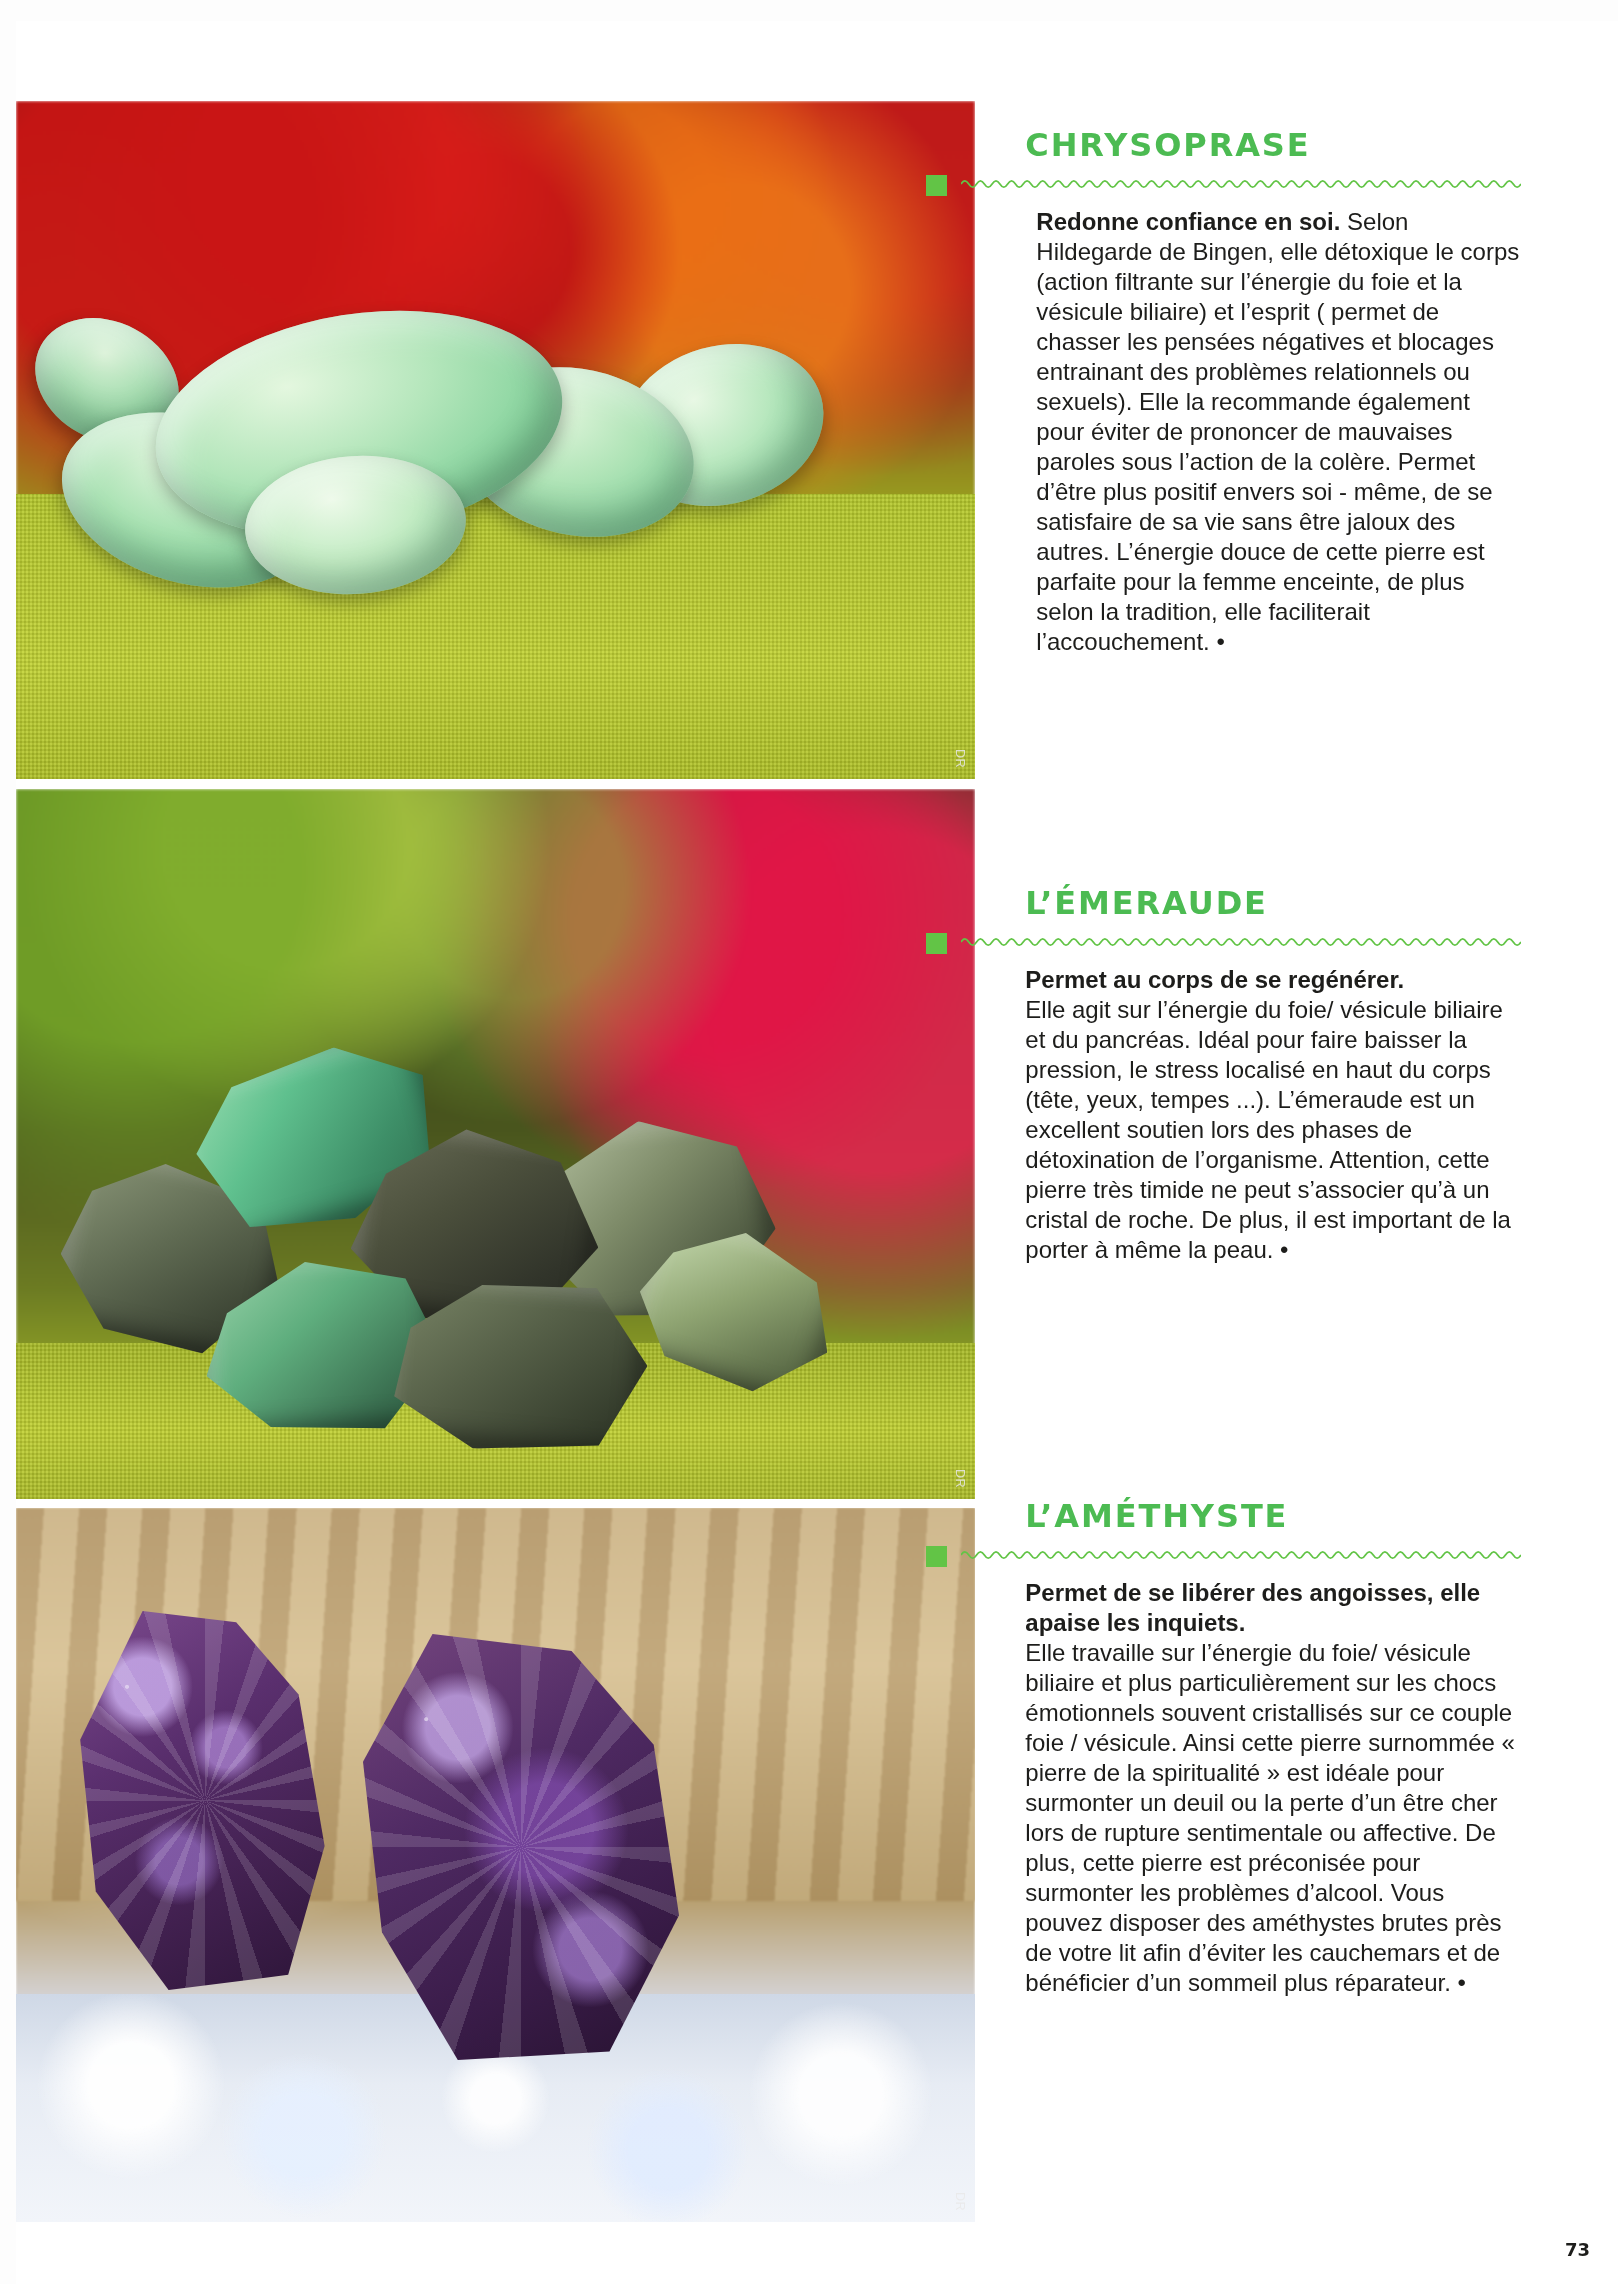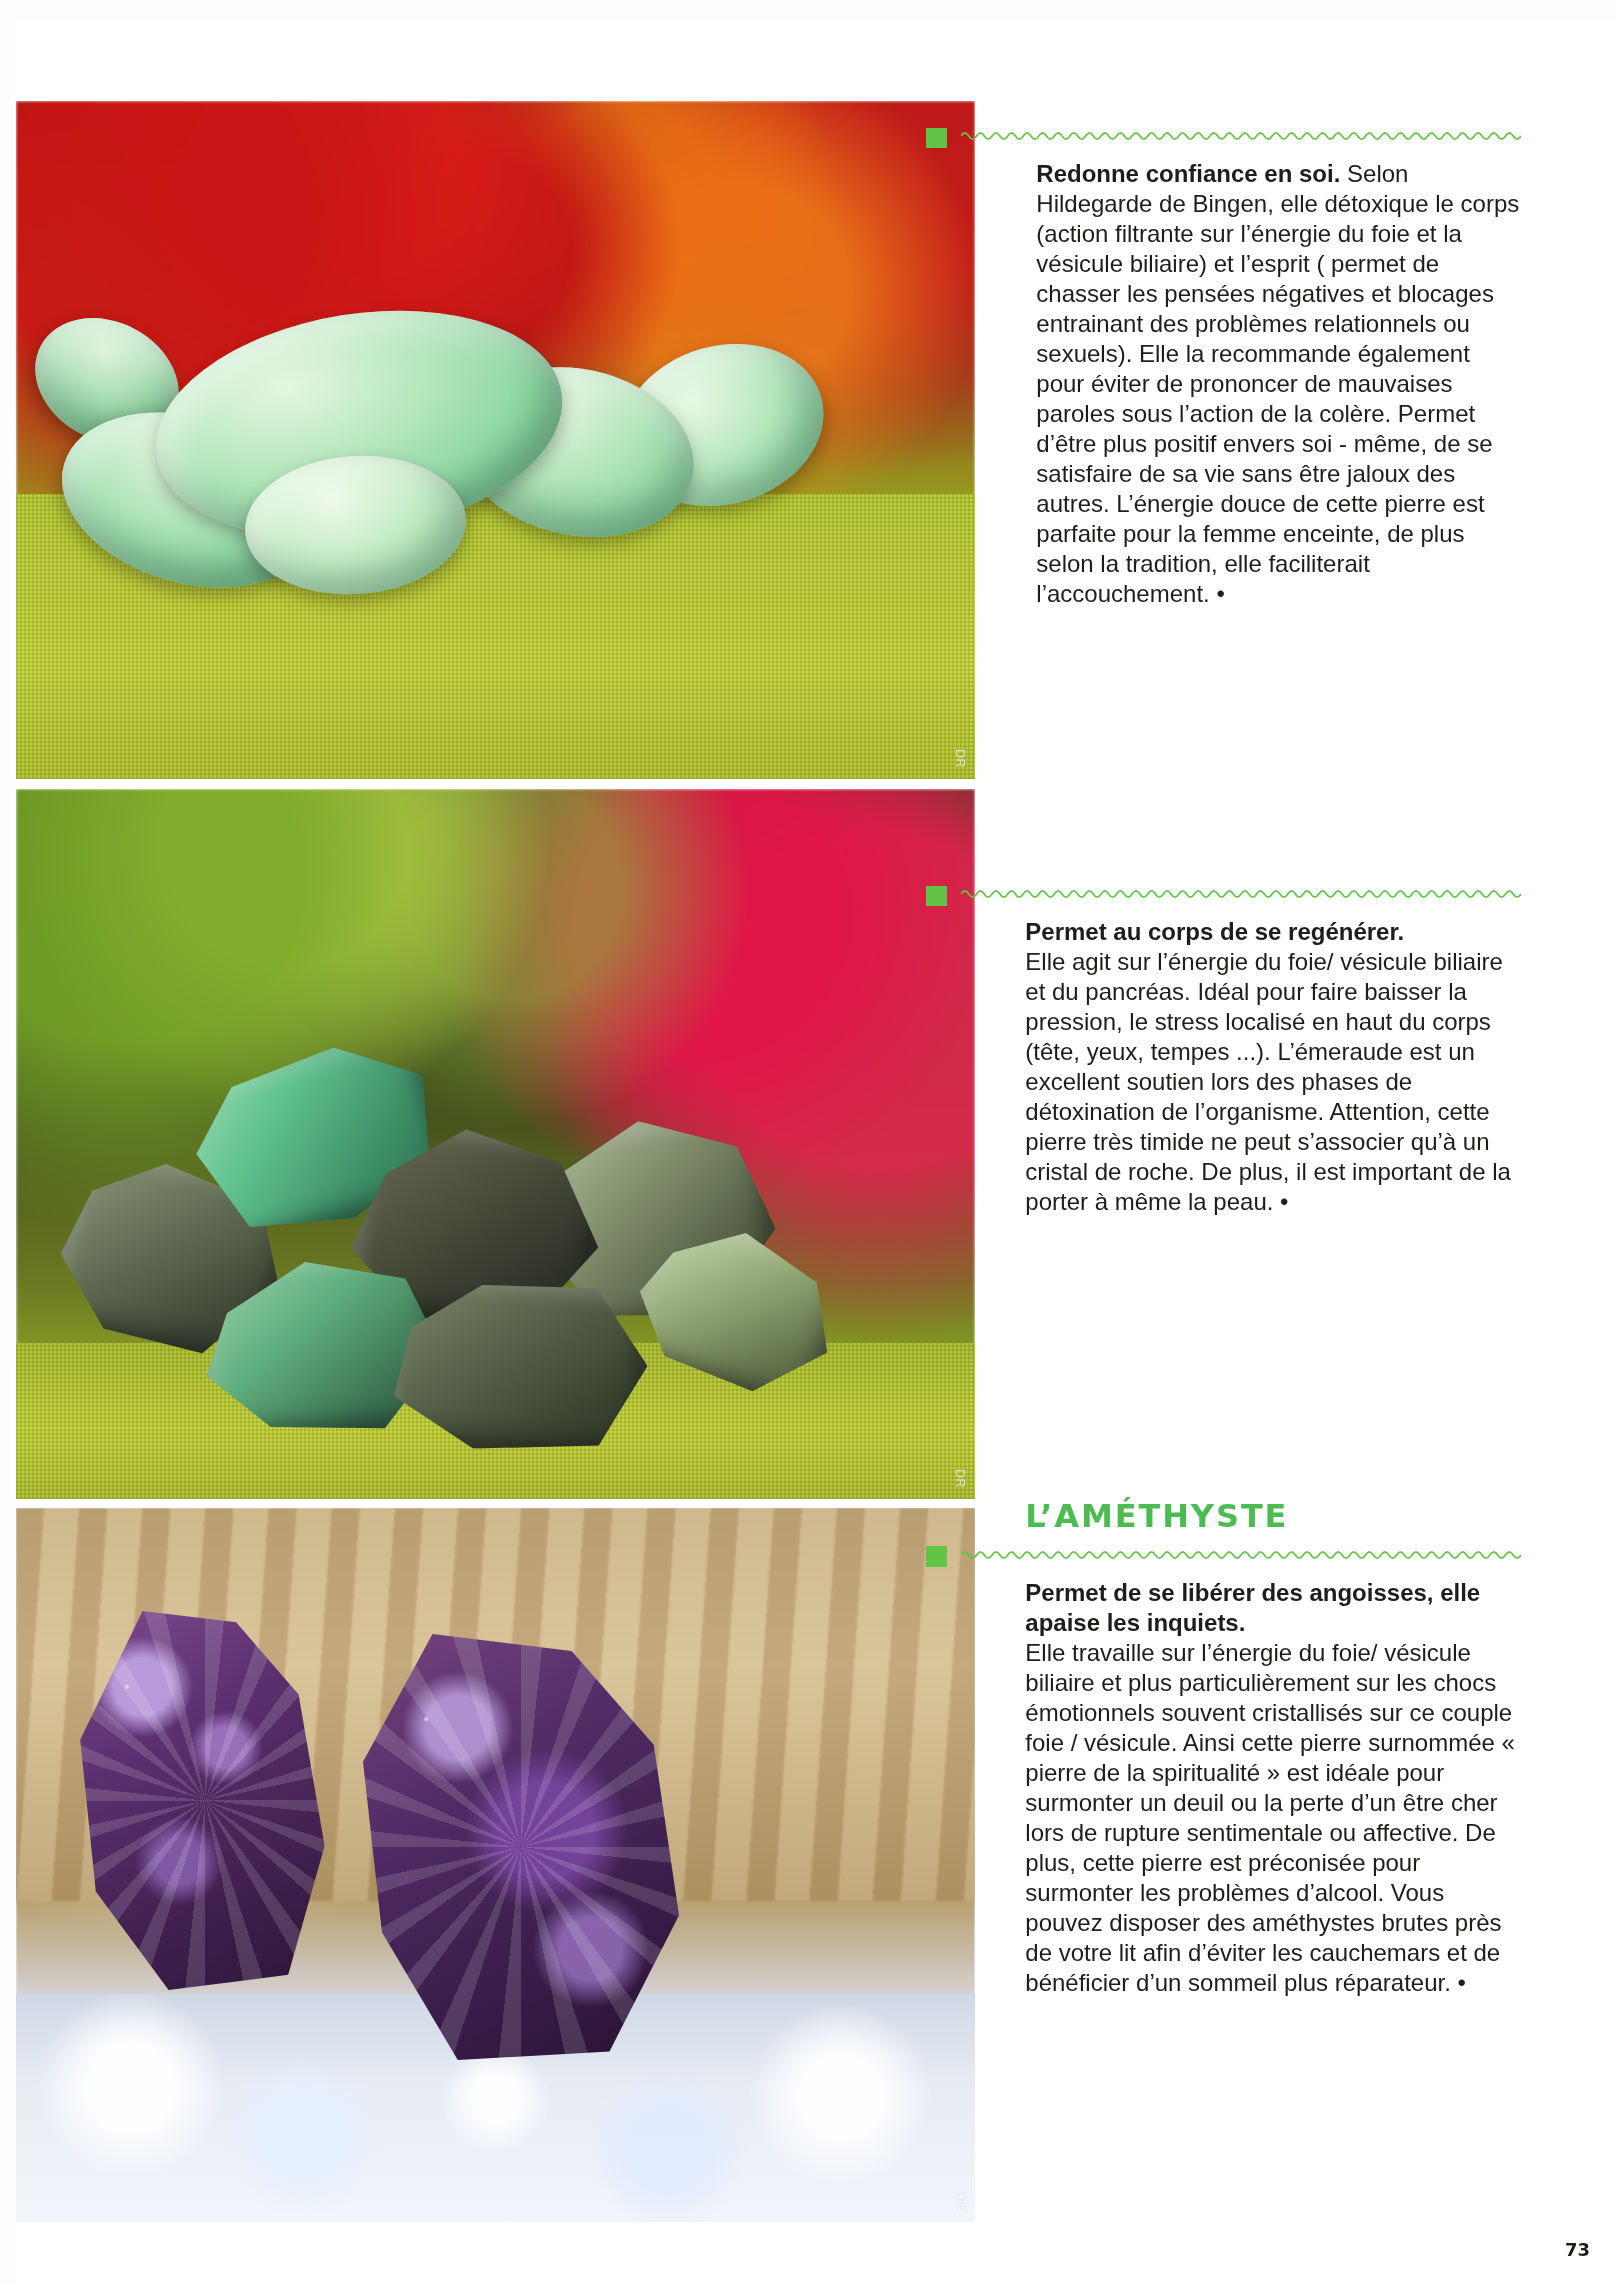--- a/index.html
+++ b/index.html
@@ -293,30 +293,32 @@
     <div class="p3-druse d1">
       <div class="crystal-speck"></div>
     </div>
     <div class="p3-druse d2">
       <div class="crystal-speck"></div>
     </div>
     <div class="photo-credit">DR</div>
   </div>
 
   <div class="col sec-1">
+    <h2 class="sec-title">CHRYSOPRASE</h2>
     <div class="rule-row">
       <div class="rule-square"></div>
       <svg class="wave" viewBox="0 0 720 18" preserveAspectRatio="none">
         <path d="M0 9 Q 5 1 10 9 T 20 9 T 30 9 T 40 9 T 50 9 T 60 9 T 70 9 T 80 9 T 90 9 T 100 9 T 110 9 T 120 9 T 130 9 T 140 9 T 150 9 T 160 9 T 170 9 T 180 9 T 190 9 T 200 9 T 210 9 T 220 9 T 230 9 T 240 9 T 250 9 T 260 9 T 270 9 T 280 9 T 290 9 T 300 9 T 310 9 T 320 9 T 330 9 T 340 9 T 350 9 T 360 9 T 370 9 T 380 9 T 390 9 T 400 9 T 410 9 T 420 9 T 430 9 T 440 9 T 450 9 T 460 9 T 470 9 T 480 9 T 490 9 T 500 9 T 510 9 T 520 9 T 530 9 T 540 9 T 550 9 T 560 9 T 570 9 T 580 9 T 590 9 T 600 9 T 610 9 T 620 9 T 630 9 T 640 9 T 650 9 T 660 9 T 670 9 T 680 9 T 690 9 T 700 9 T 710 9 T 720 9" fill="none" stroke="#62c446" stroke-width="2.2"></path>
       </svg>
     </div>
     <p class="body-text lead-indent"><b>Redonne confiance en soi.</b><span> Selon Hildegarde de Bingen, elle détoxique le corps (action filtrante sur l’énergie du  foie et la vésicule biliaire) et l’esprit ( permet de chasser les pensées négatives et blocages entrainant des problèmes relationnels ou sexuels). Elle la recommande également pour éviter de prononcer de mauvaises paroles sous l’action de la colère. Permet d’être plus positif envers soi - même, de se satisfaire de sa vie sans être jaloux des autres. L’énergie douce de cette pierre est parfaite pour la femme enceinte, de plus selon la tradition, elle faciliterait l’accouchement. </span><span class="bullet">•</span></p>
   </div>
 
   <div class="col sec-2">
+    <h2 class="sec-title">L’ÉMERAUDE</h2>
     <div class="rule-row">
       <div class="rule-square"></div>
       <svg class="wave" viewBox="0 0 720 18" preserveAspectRatio="none">
         <path d="M0 9 Q 5 1 10 9 T 20 9 T 30 9 T 40 9 T 50 9 T 60 9 T 70 9 T 80 9 T 90 9 T 100 9 T 110 9 T 120 9 T 130 9 T 140 9 T 150 9 T 160 9 T 170 9 T 180 9 T 190 9 T 200 9 T 210 9 T 220 9 T 230 9 T 240 9 T 250 9 T 260 9 T 270 9 T 280 9 T 290 9 T 300 9 T 310 9 T 320 9 T 330 9 T 340 9 T 350 9 T 360 9 T 370 9 T 380 9 T 390 9 T 400 9 T 410 9 T 420 9 T 430 9 T 440 9 T 450 9 T 460 9 T 470 9 T 480 9 T 490 9 T 500 9 T 510 9 T 520 9 T 530 9 T 540 9 T 550 9 T 560 9 T 570 9 T 580 9 T 590 9 T 600 9 T 610 9 T 620 9 T 630 9 T 640 9 T 650 9 T 660 9 T 670 9 T 680 9 T 690 9 T 700 9 T 710 9 T 720 9" fill="none" stroke="#62c446" stroke-width="2.2"></path>
       </svg>
     </div>
     <p class="body-text"><b>Permet au corps de se regénérer.</b></p>
     <p class="body-text"><span>Elle agit sur l’énergie du foie/ vésicule biliaire et du pancréas. Idéal pour faire baisser la pression, le stress localisé en haut du corps (tête, yeux, tempes ...). L’émeraude est un excellent soutien lors des phases de détoxination de l’organisme. Attention, cette pierre très timide ne peut s’associer qu’à un cristal de roche. De plus, il est important de la porter à même la peau. </span><span class="bullet">•</span></p>
   </div>
 

